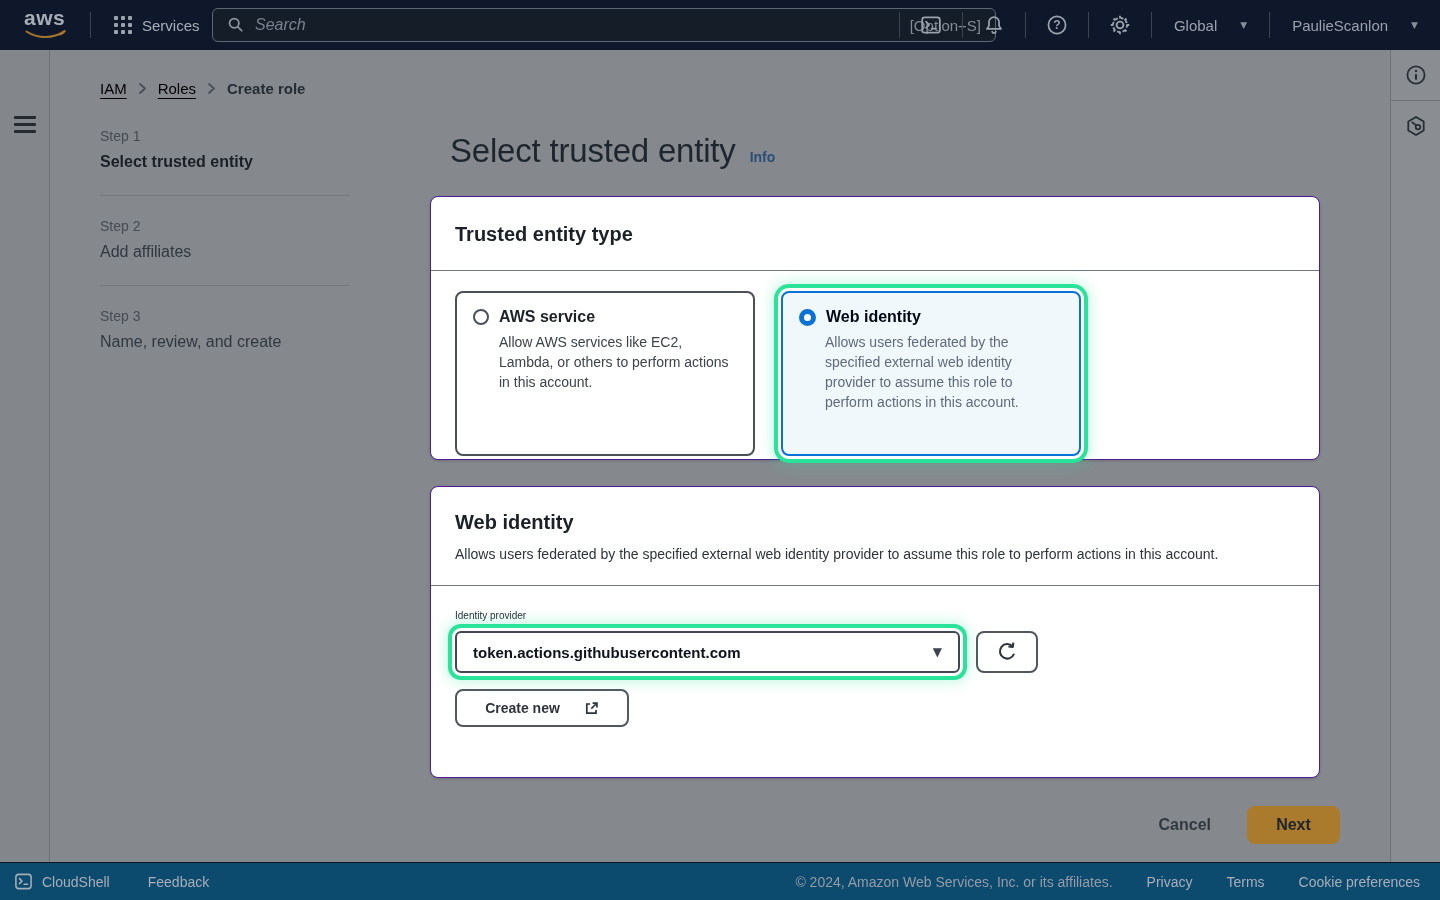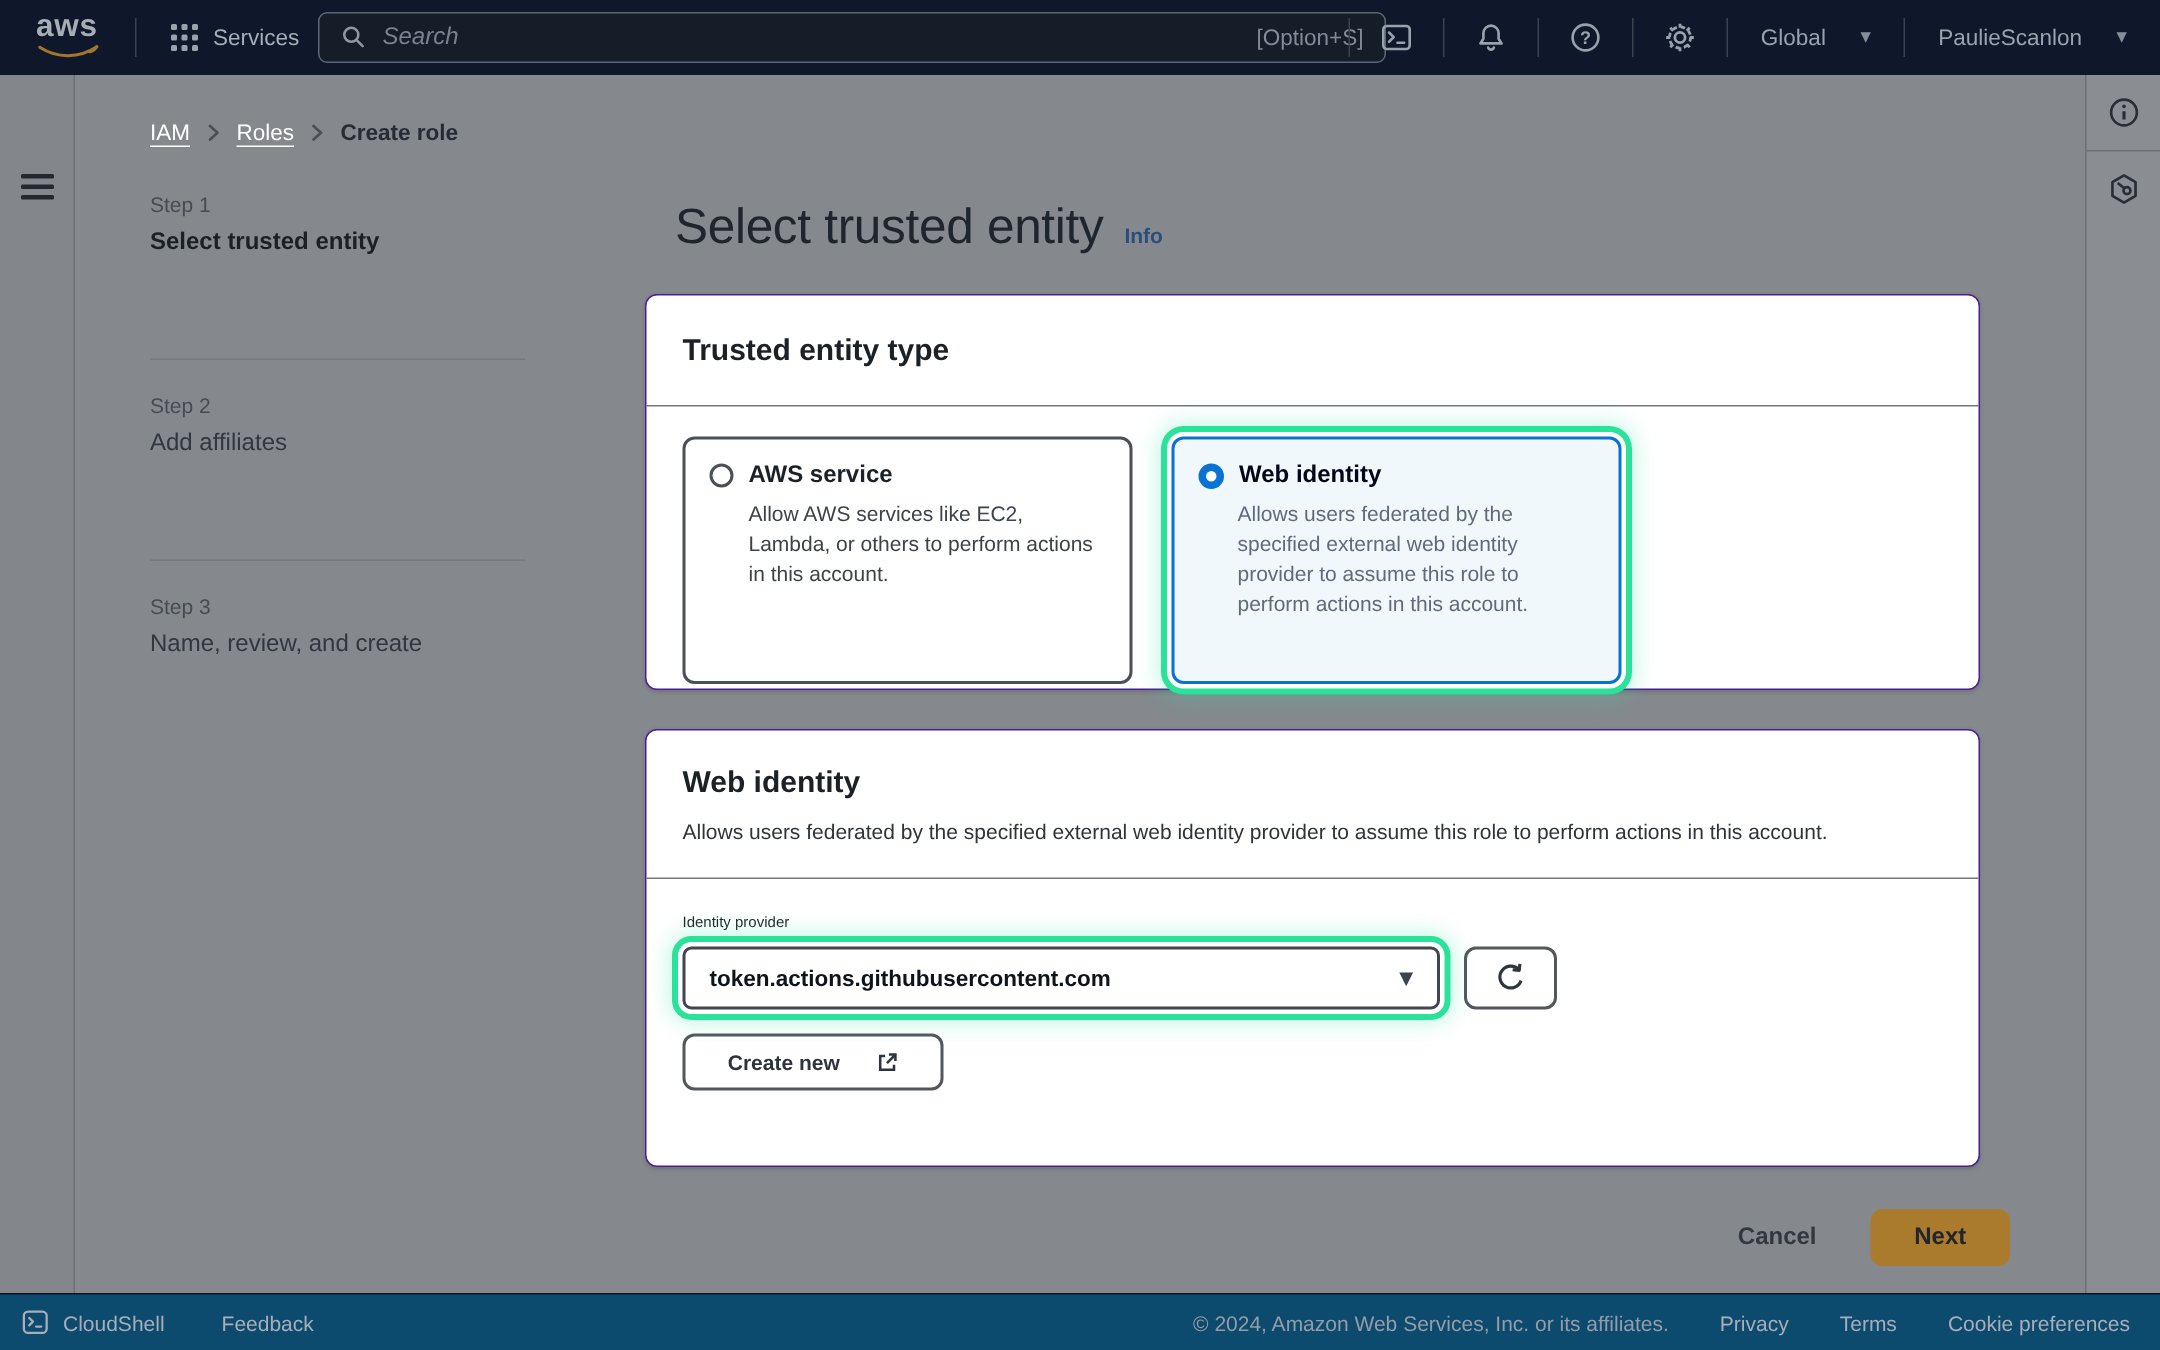--- a/index.html
+++ b/index.html
@@ -23,21 +23,21 @@
   .nav-divider { width:1px; height:26px; background:#3a434f; }
   .nav-divider.logo-sep { position:absolute; left:90px; top:12px; }
   .services-btn {
     position:absolute; left:106px; top:0; height:50px; display:flex; align-items:center; gap:10px;
     cursor:pointer; padding:0 8px;
   }
   .grid-icon { display:grid; grid-template-columns:repeat(3,4px); grid-gap:3px; }
   .grid-icon span { width:4px; height:4px; background:#9aa2ad; border-radius:1px; }
   .services-label { color:#a7aeb8; font-size:15px; }
   .search-box {
-    position:absolute; left:212px; top:8px; width:712px; height:34px;
+    position:absolute; left:212px; top:8px; width:784px; height:34px;
     background:#151d28; border:1px solid #5c6775; border-radius:6px;
     display:flex; align-items:center; padding:0 14px; gap:10px; cursor:text;
   }
   .search-placeholder { color:#79828e; font-size:16px; font-style:italic; flex:1; }
   .search-shortcut { color:#828b97; font-size:15px; }
   .nav-right { position:absolute; right:0; top:0; height:50px; display:flex; align-items:center; }
   .nav-icon-btn { width:62px; height:50px; display:flex; align-items:center; justify-content:center; color:#99a1ac; cursor:pointer; }
   .nav-text-btn { display:flex; align-items:center; gap:23px; color:#9aa2ad; font-size:15px; padding:0 22px; height:50px; cursor:pointer; }
   .caret { font-family:"DejaVu Sans",sans-serif; font-size:9px; color:#848d99; }
 
@@ -50,28 +50,28 @@
   .hamburger i { display:block; height:3px; background:#23292f; border-radius:1px; margin-bottom:4px; }
   .right-strip {
     position:absolute; right:0; top:50px; bottom:38px; width:50px;
     background:#8a8e93; border-left:1px solid #6d7075; z-index:10;
   }
   .strip-icon { height:50px; display:flex; align-items:center; justify-content:center; color:#272e36; cursor:pointer; }
   .strip-divider { height:1px; background:#6d7075; }
 
   
   .breadcrumb { position:absolute; left:100px; top:80px; display:flex; align-items:center; gap:11px; font-size:15px; z-index:5; }
-  .crumb-link { color:#ffffff; text-decoration:underline; text-underline-offset:4px; cursor:pointer; }
+  .crumb-link { color:#000000; text-decoration:underline; text-underline-offset:4px; cursor:pointer; }
   .crumb-chevron { color:#4a5056; display:flex; }
   .crumb-current { color:#262c34; font-weight:700; }
 
   
   .steps { position:absolute; left:100px; top:128px; width:250px; }
   .step { padding:0 0 24px 0; }
-  .step + .step { border-top:1px solid #75797e; padding-top:22px;margin-top:44px; }
+  .step + .step { border-top:1px solid #75797e; padding-top:22px; }
   .step-caption { font-size:14px; color:#464c53; margin-bottom:9px; }
   .step-label { font-size:16px; color:#31373f; }
   .step.active .step-label { font-weight:700; color:#1a2026; }
 
   
   .page-title-row { position:absolute; left:450px; top:132px; display:flex; align-items:baseline; }
   .page-title { font-size:33px; font-weight:500; color:#1f252c; letter-spacing:-.2px; }
   .info-link { font-size:14px; font-weight:700; color:#2a4e78; margin-left:14px; cursor:pointer; }
 
   .panel { position:absolute; left:430px; width:890px; background:#ffffff; border:1px solid #4c1d95; border-radius:8px; box-shadow:0 1px 3px rgba(0,0,0,.18); }

